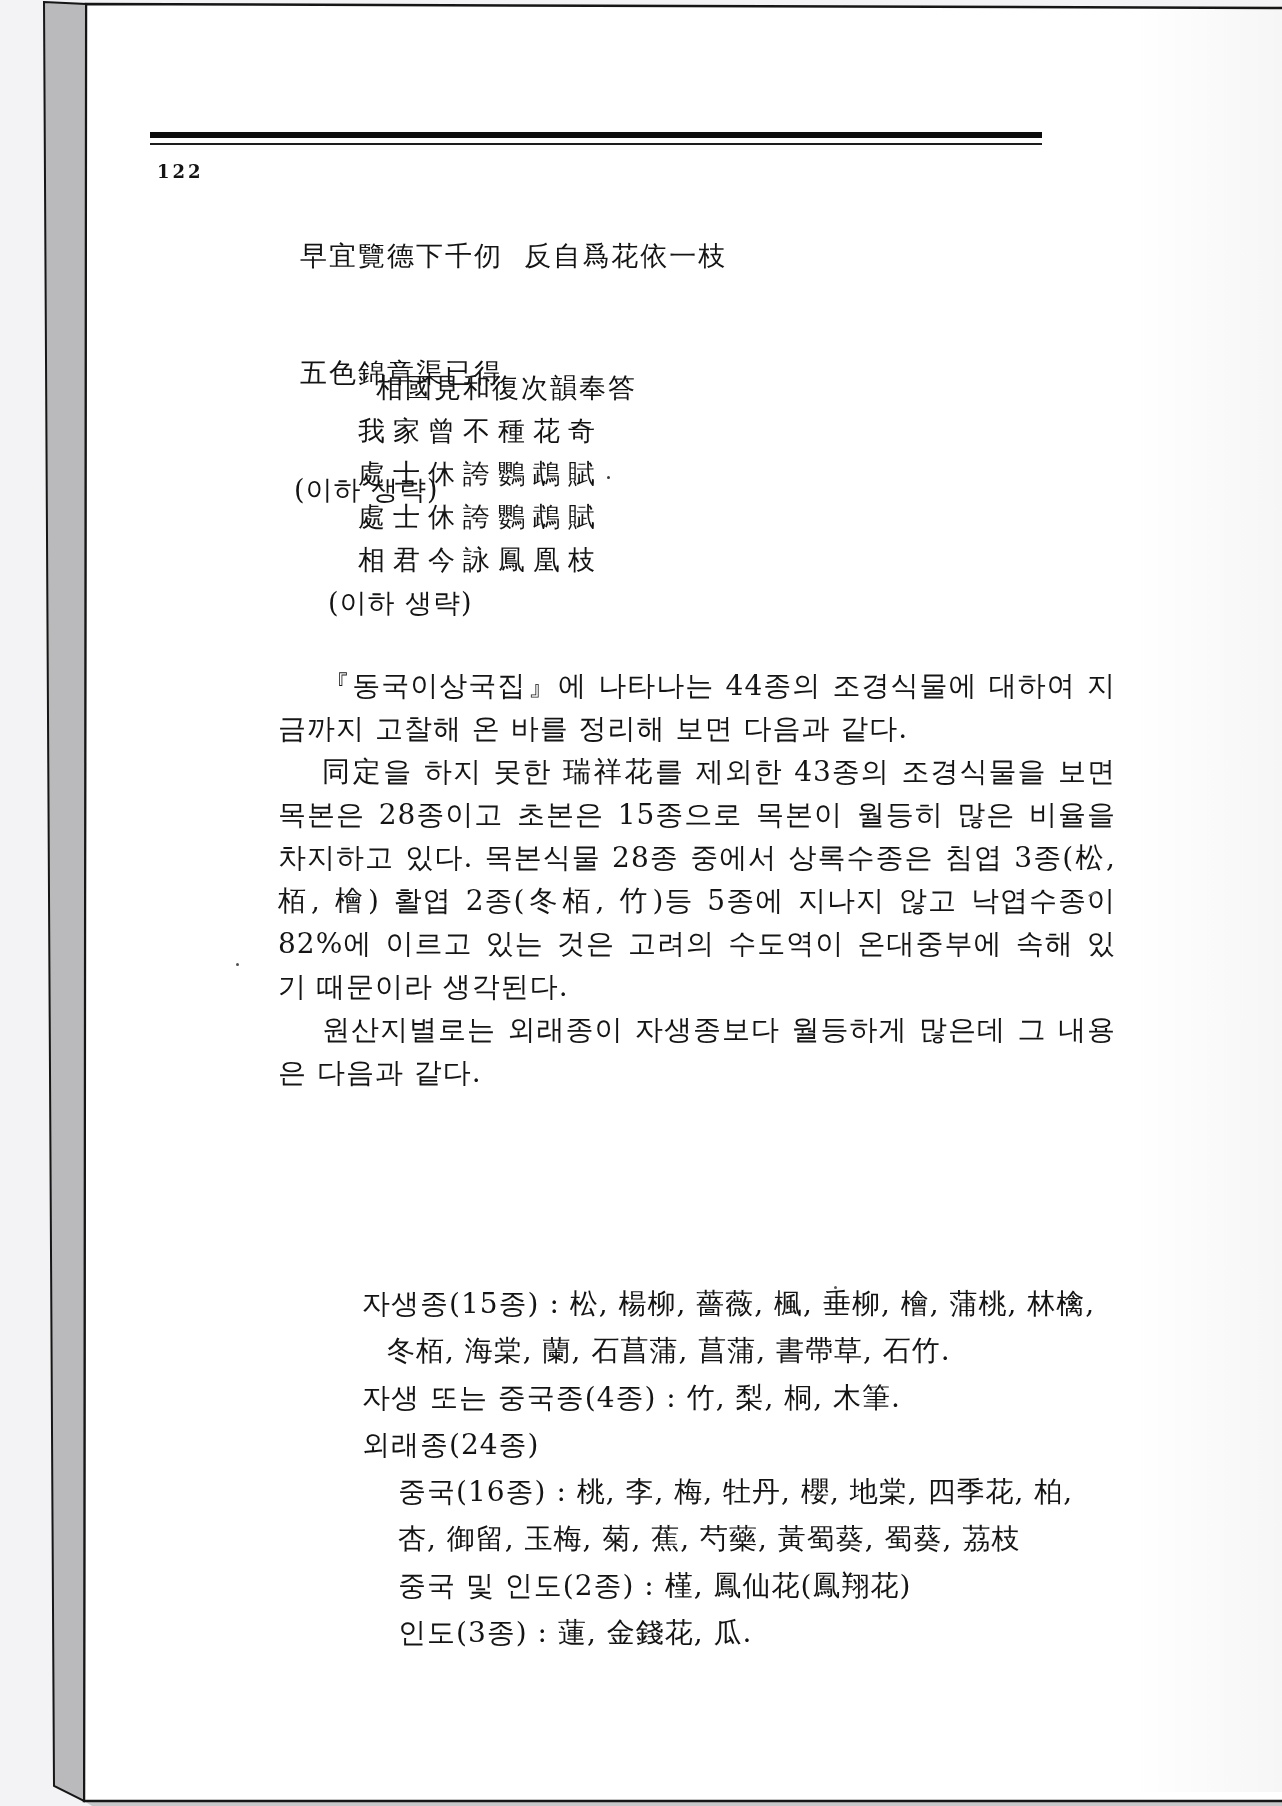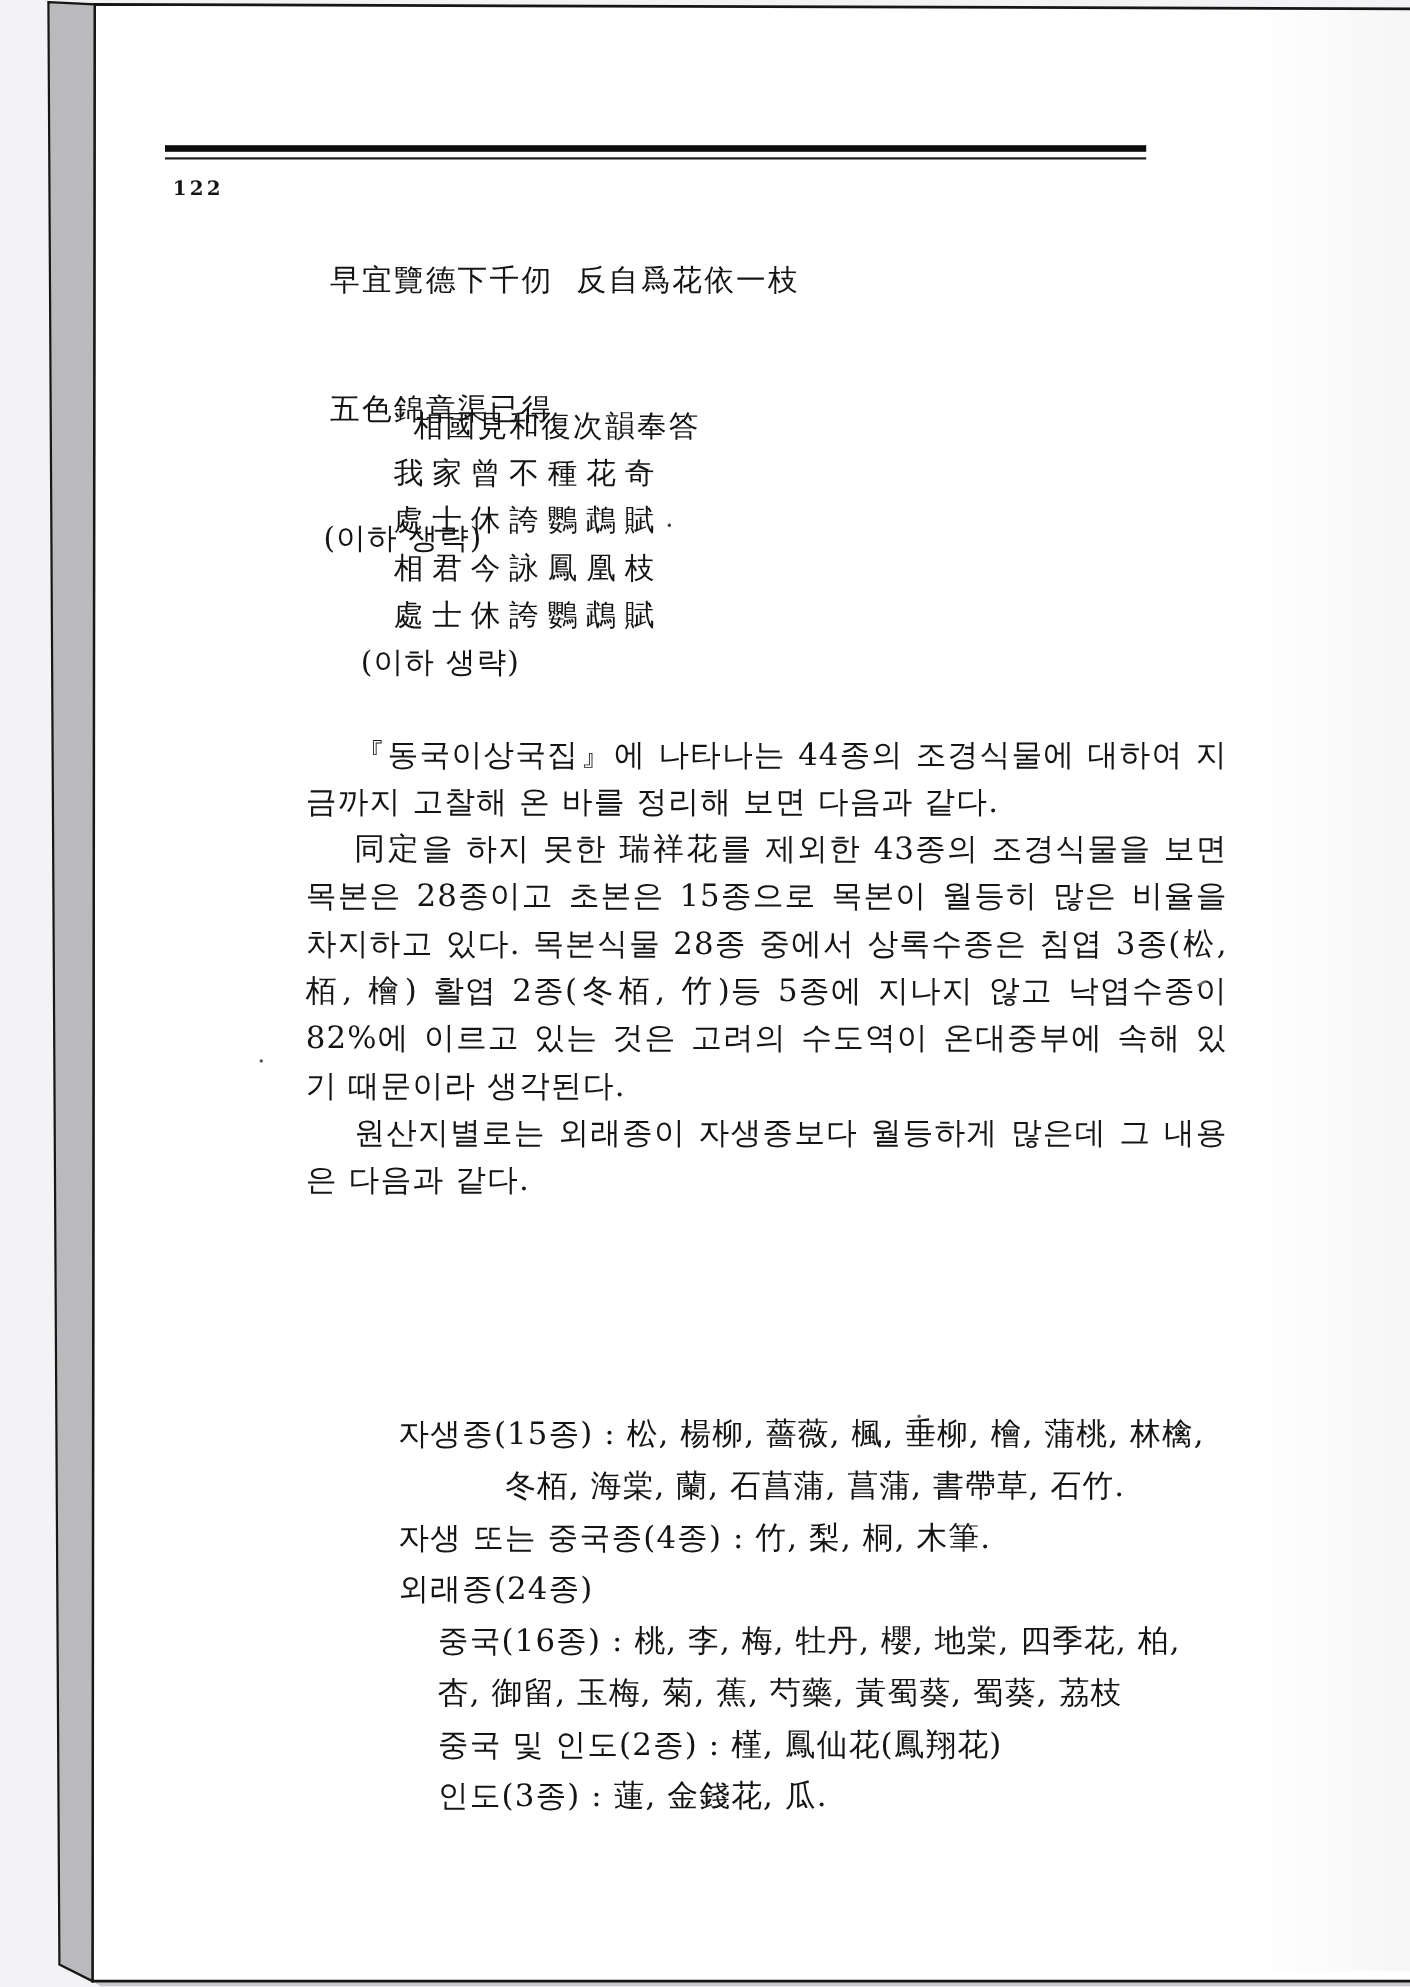--- a/index.html
+++ b/index.html
@@ -42,21 +42,21 @@
     font-size:28px;line-height:43px;letter-spacing:1px;
     text-align:justify;color:#151515;
   }
   .body-text p{margin:0;text-indent:44px;}
   .latin{font-style:italic;letter-spacing:0.5px;}
   .species-list{
     position:absolute;left:362px;top:1280px;
     font-size:28px;line-height:47px;letter-spacing:1px;color:#141414;
   }
   .species-list .line{white-space:nowrap;}
-  .sp-indent-wrap{margin-left:25px;text-align:center;}
+  .sp-indent-wrap{margin-left:25px;}
   .sp-indent-sub{margin-left:36px;}
   .speck{position:absolute;background:#3a3a3a;border-radius:50%;z-index:3;}
   .speck.s1{left:607px;top:476px;width:3px;height:3px;}
   .speck.s2{left:236px;top:963px;width:3px;height:3px;background:#505050;}
   .speck.s3{left:834px;top:1286px;width:3px;height:3px;background:#555;}
   .speck.s4{left:1088px;top:893px;width:9px;height:2px;border-radius:1px;
             transform:rotate(-28deg);background:#6a6a6a;}
 </style>
 </head>
 <body>
@@ -79,22 +79,22 @@
   <div class="poem-top">
     <div class="line">早宜覽德下千仞  反自爲花依一枝</div>
     <div class="line">五色錦章渠已得</div>
     <div class="line omission">(이하 생략)</div>
   </div>
 
   <div class="poem-reply">
     <div class="line poem-title">相國見和復次韻奉答</div>
     <div class="line">我家曾不種花奇</div>
     <div class="line">處士休誇鸚鵡賦</div>
+    <div class="line">處士休誇鸚鵡賦</div>
     <div class="line">相君今詠鳳凰枝</div>
-    <div class="line">處士休誇鸚鵡賦</div>
     <div class="line omission">(이하 생략)</div>
   </div>
 
   <div class="body-text">
     <p>『동국이상국집』에 나타나는 44종의 조경식물에 대하여 지금까지 고찰해 온 바를 정리해 보면 다음과 같다.</p>
     <p>同定을 하지 못한 瑞祥花를 제외한 43종의 조경식물을 보면 목본은 28종이고 초본은 15종으로 목본이 월등히 많은 비율을 차지하고 있다. 목본식물 28종 중에서 상록수종은 침엽 3종(松, 栢, 檜) 활엽 2종(冬栢, 竹)등 5종에 지나지 않고 낙엽수종이 82%에 이르고 있는 것은 고려의 수도역이 온대중부에 속해 있기 때문이라 생각된다.</p>
     <p>원산지별로는 외래종이 자생종보다 월등하게 많은데 그 내용은 다음과 같다.</p>
   </div>
 
   <div class="species-list">

